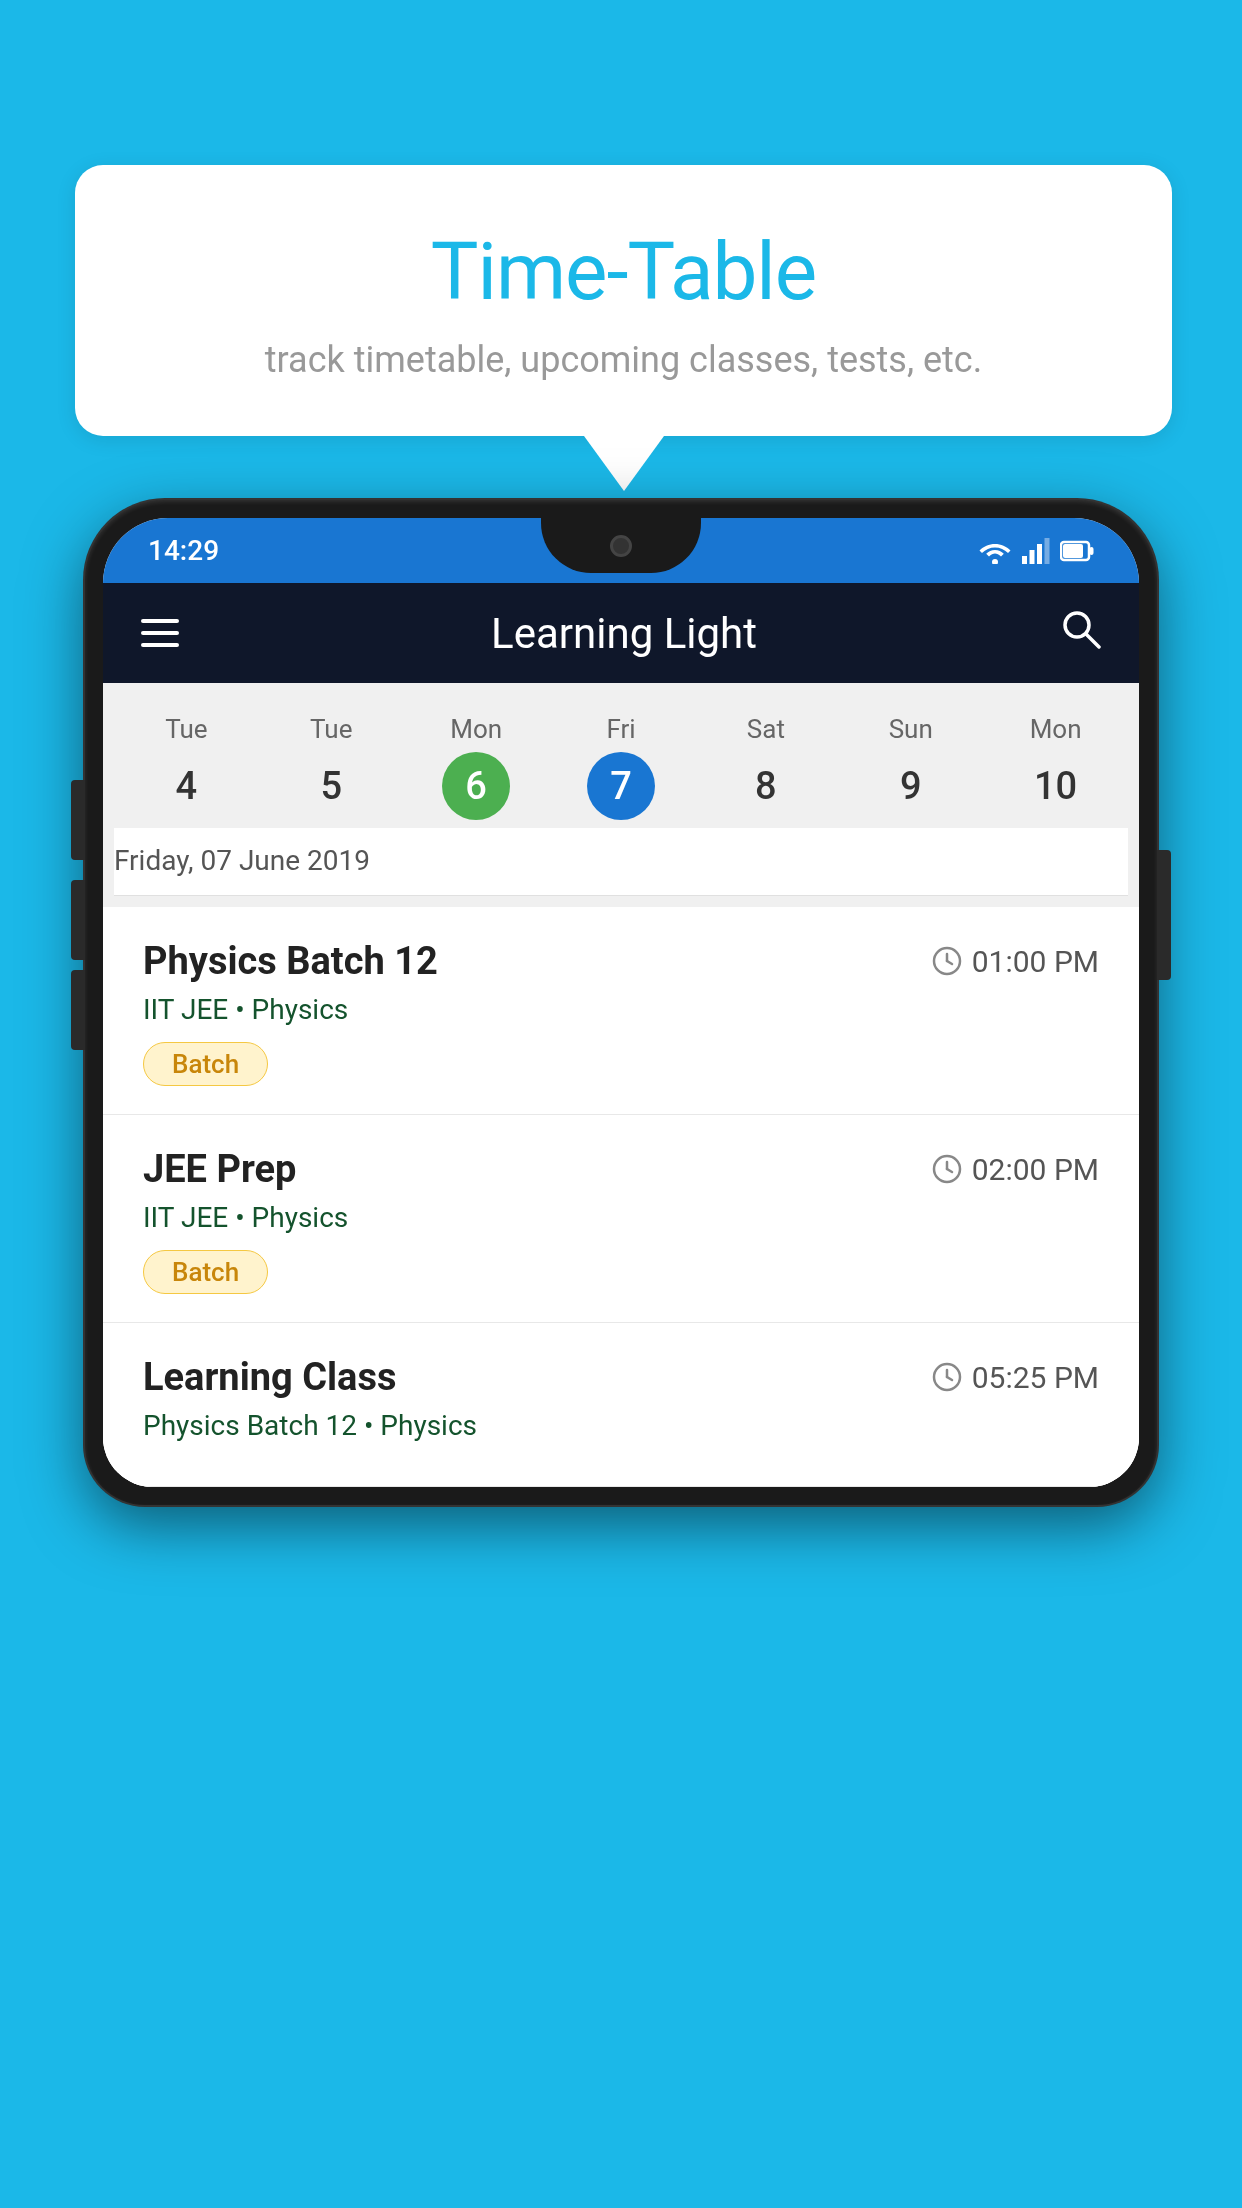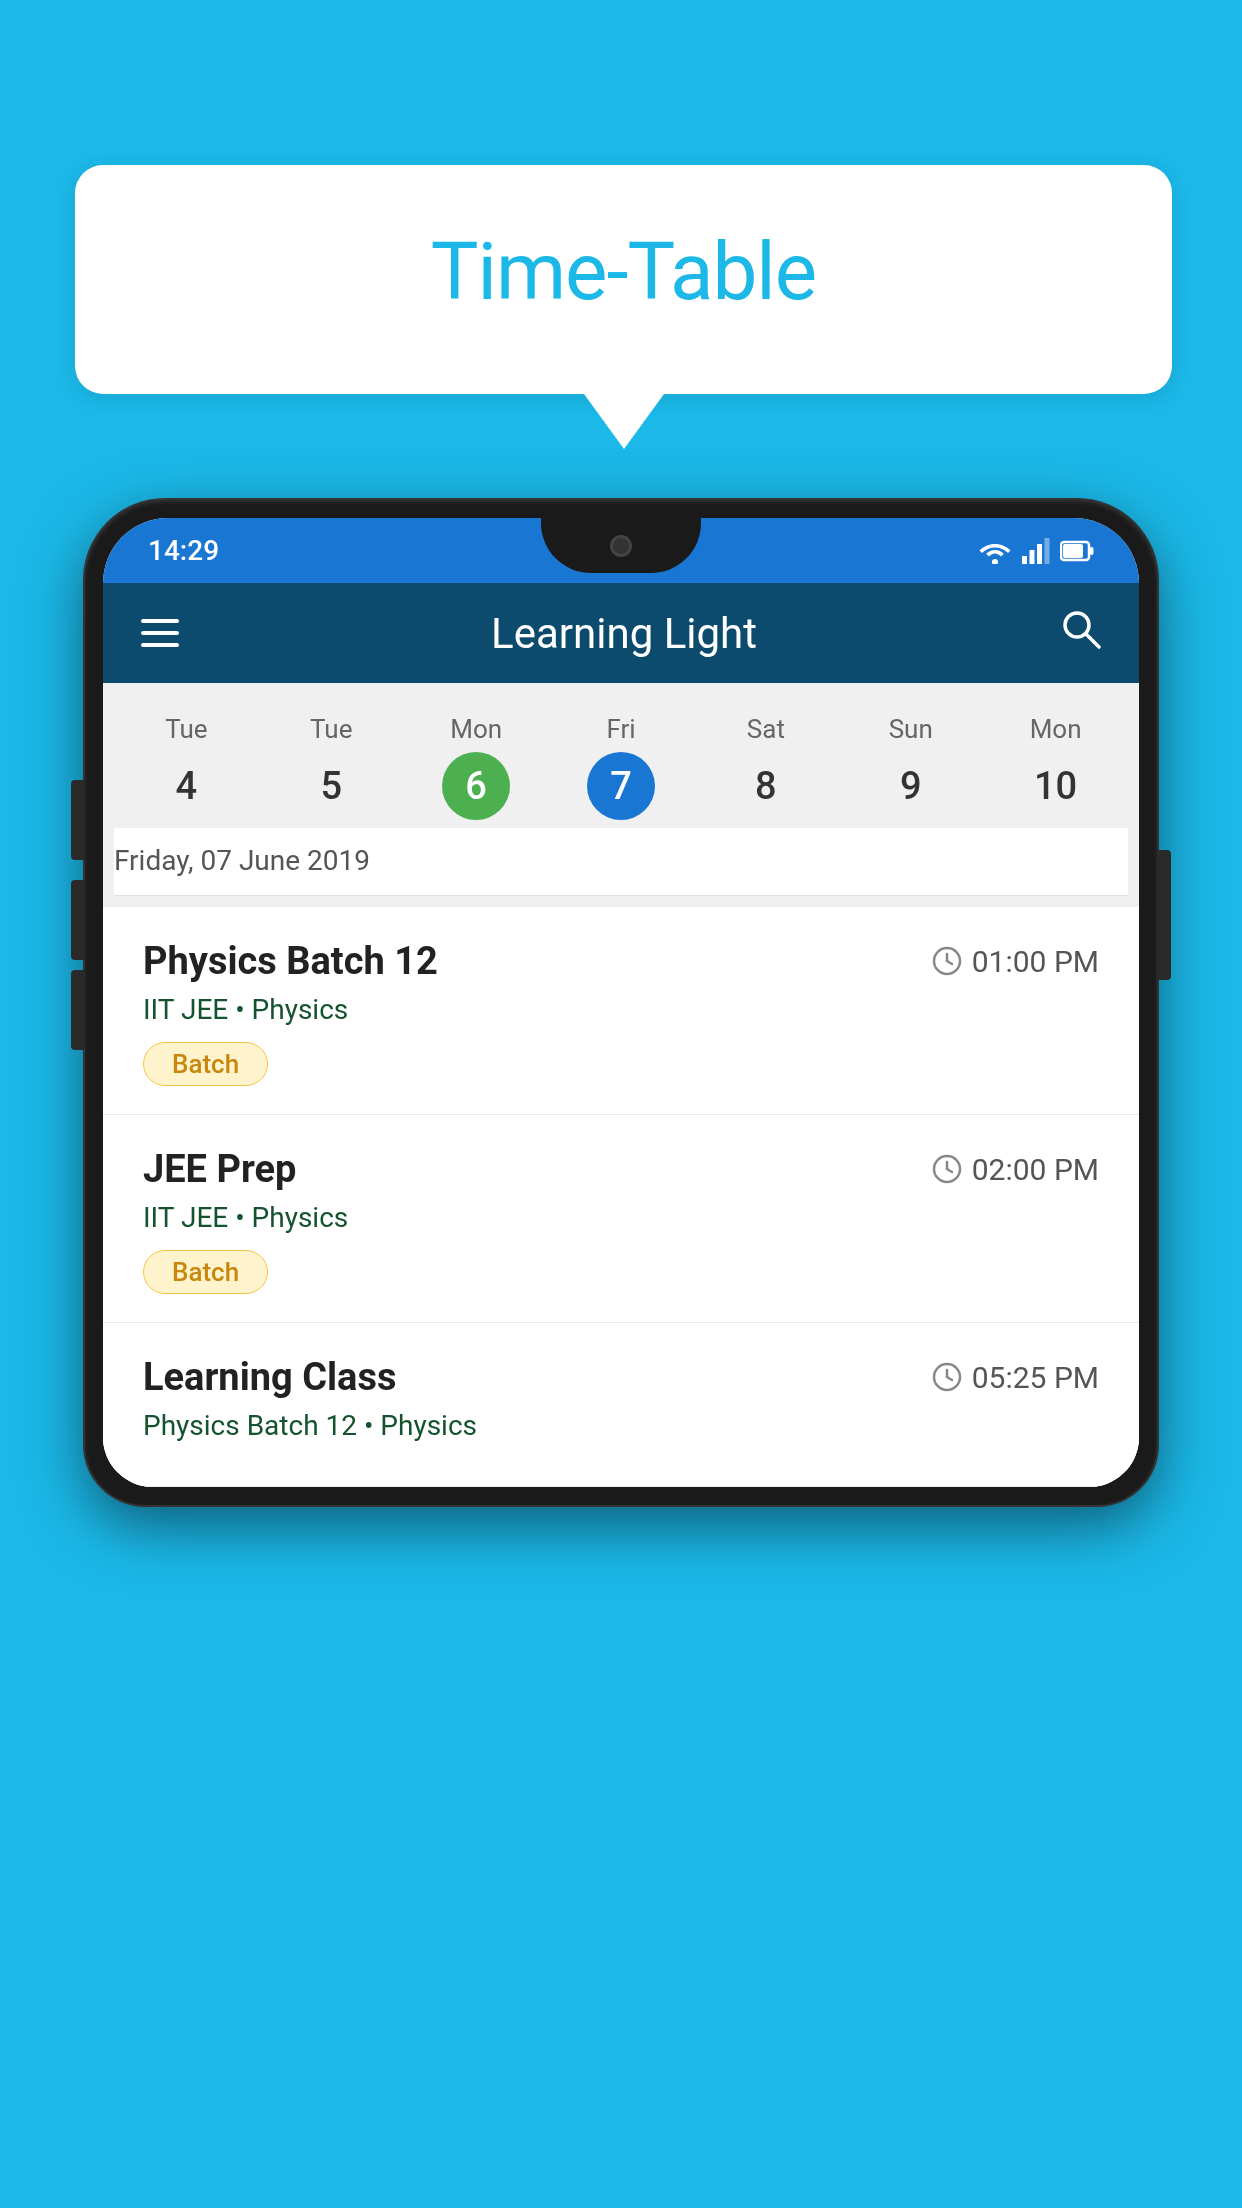--- a/index.html
+++ b/index.html
@@ -144,21 +144,21 @@
     .camera {
       width: 22px;
       height: 22px;
       background: #333;
       border-radius: 50%;
       border: 3px solid #444;
     }
 
     
     .app-bar {
-      background: #0c4a6e;
+      background: #0f172a;
       height: 100px;
       display: flex;
       align-items: center;
       padding: 0 38px;
       gap: 44px;
     }
 
     .hamburger-icon {
       display: flex;
       flex-direction: column;
@@ -297,20 +297,21 @@
       align-items: center;
       gap: 10px;
     }
   </style>
 </head>
 <body>
 
 <div class="bubble-container">
   <div class="speech-bubble">
     <div class="bubble-title">Time-Table</div>
+    <div class="bubble-subtitle">track timetable, upcoming classes, tests, etc.</div>
   </div>
 </div>
 
 <div class="phone-container">
   <div class="phone-outer">
     <div class="phone-screen">
 
       <div class="status-bar">
         <span class="status-time">14:29</span>
         <div class="notch">

